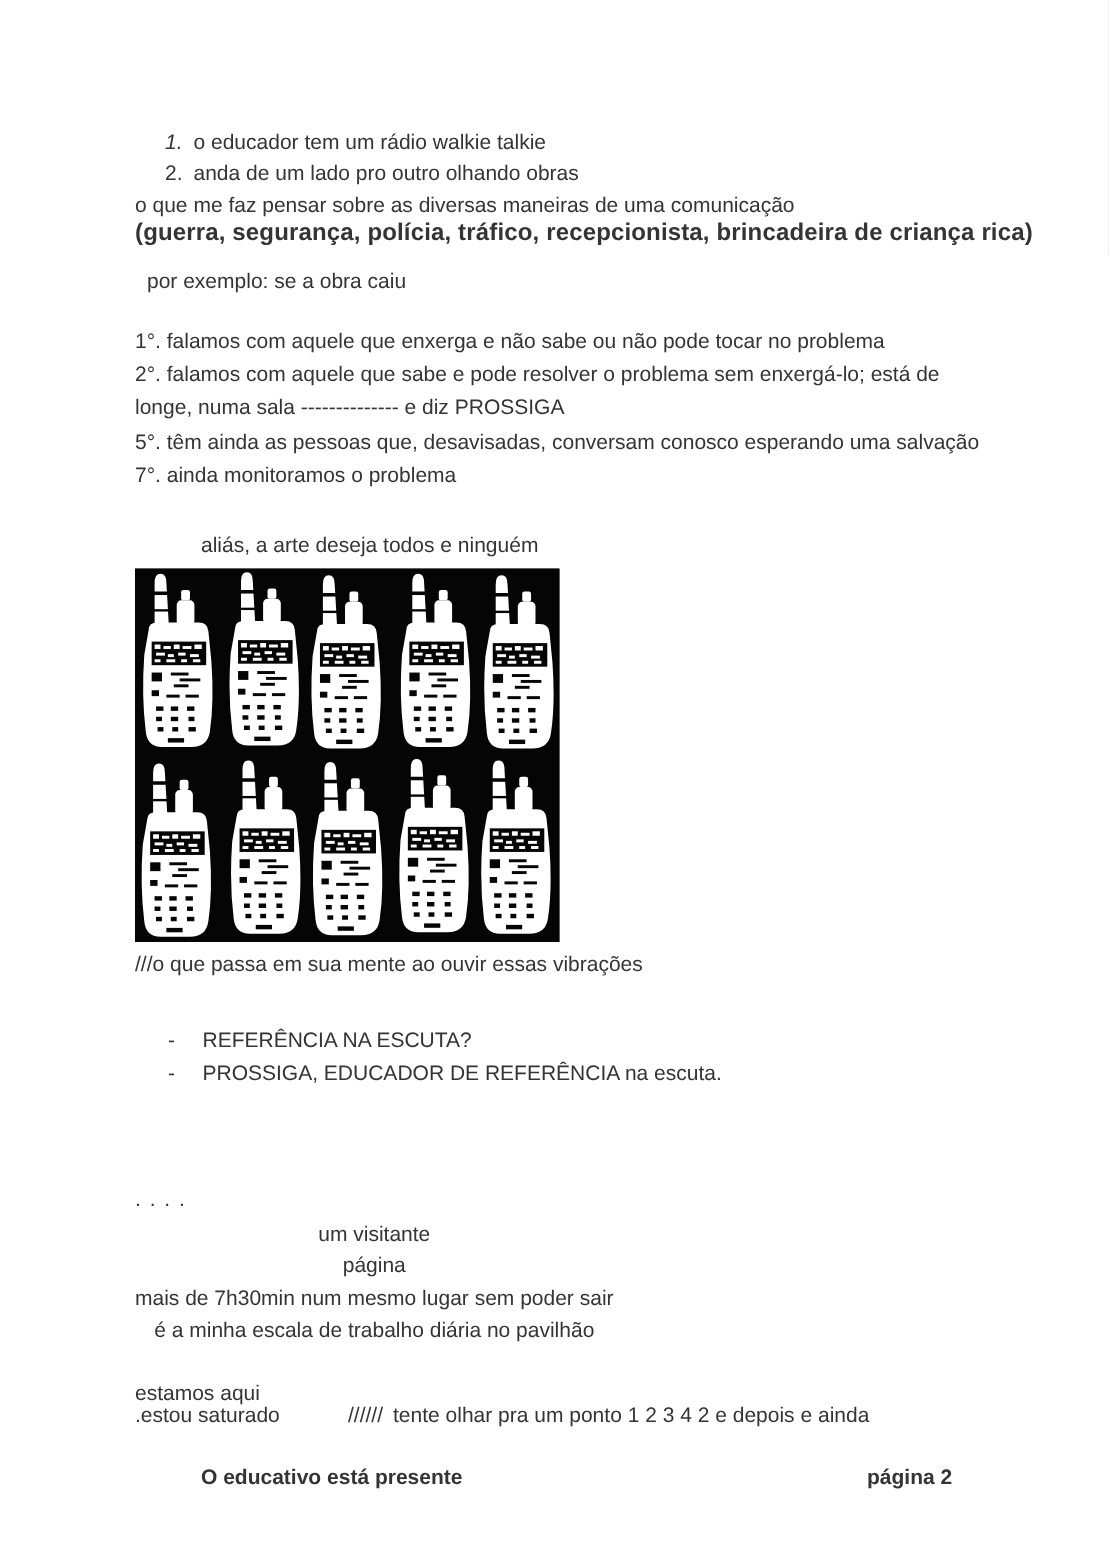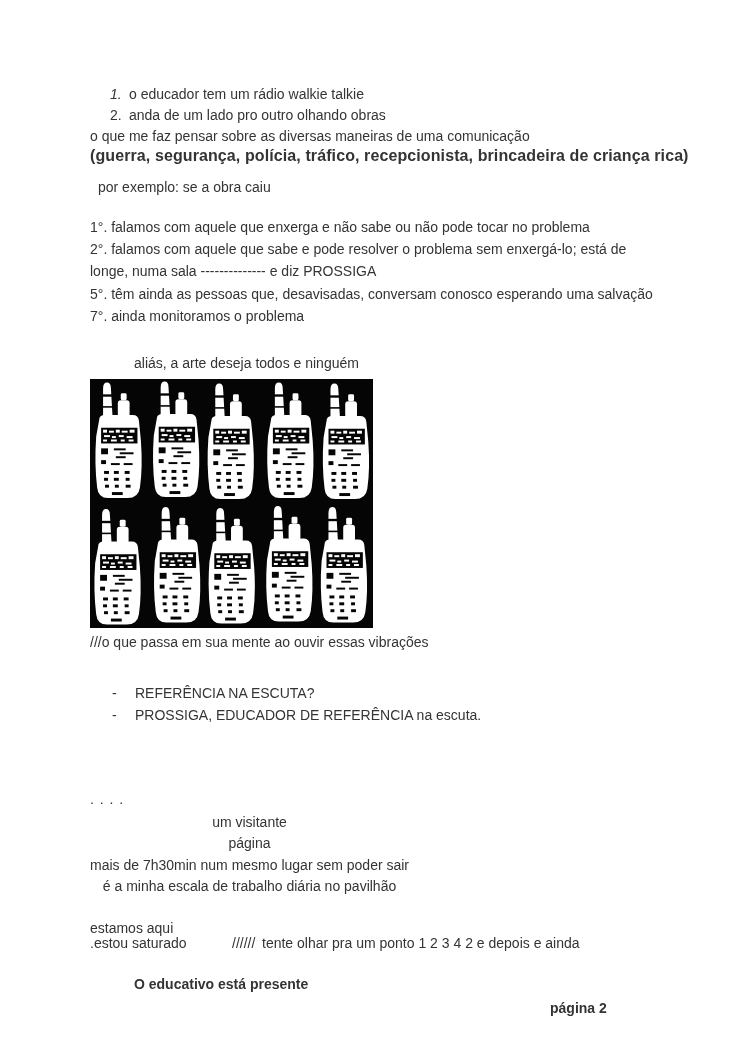--- a/index.html
+++ b/index.html
@@ -37,21 +37,21 @@
   .dashrow{display:flex;line-height:22px;}
   .dashrow .dash{display:inline-block;width:23px;flex:0 0 23px;}
   .mar{left:90px;top:737px;}
   .dots{left:90px;top:791px;letter-spacing:1px;}
   .visitor{left:90px;top:812px;line-height:21.3px;text-align:center;}
   .saturado{left:90px;top:897px;margin-top:36px;}
   .saturado .slashes{position:absolute;left:142px;top:0;}
   .saturado .right{position:absolute;left:172px;top:0;}
   .estamos{left:90px;top:918px;}
   .footer-left{left:90px;top:976px;font-weight:bold;margin-left:44px;}
-  .footer-right{left:550px;top:976px;font-weight:bold;margin-top:24px;}
+  .footer-right{left:578px;top:976px;font-weight:bold;}
 </style>
 </head>
 <body>
 
 <div class="page">
 
   <div class="abs numlist">
     <div class="numrow first">
       <span class="num">1.</span>
       <span>o educador tem um rádio walkie talkie</span>

